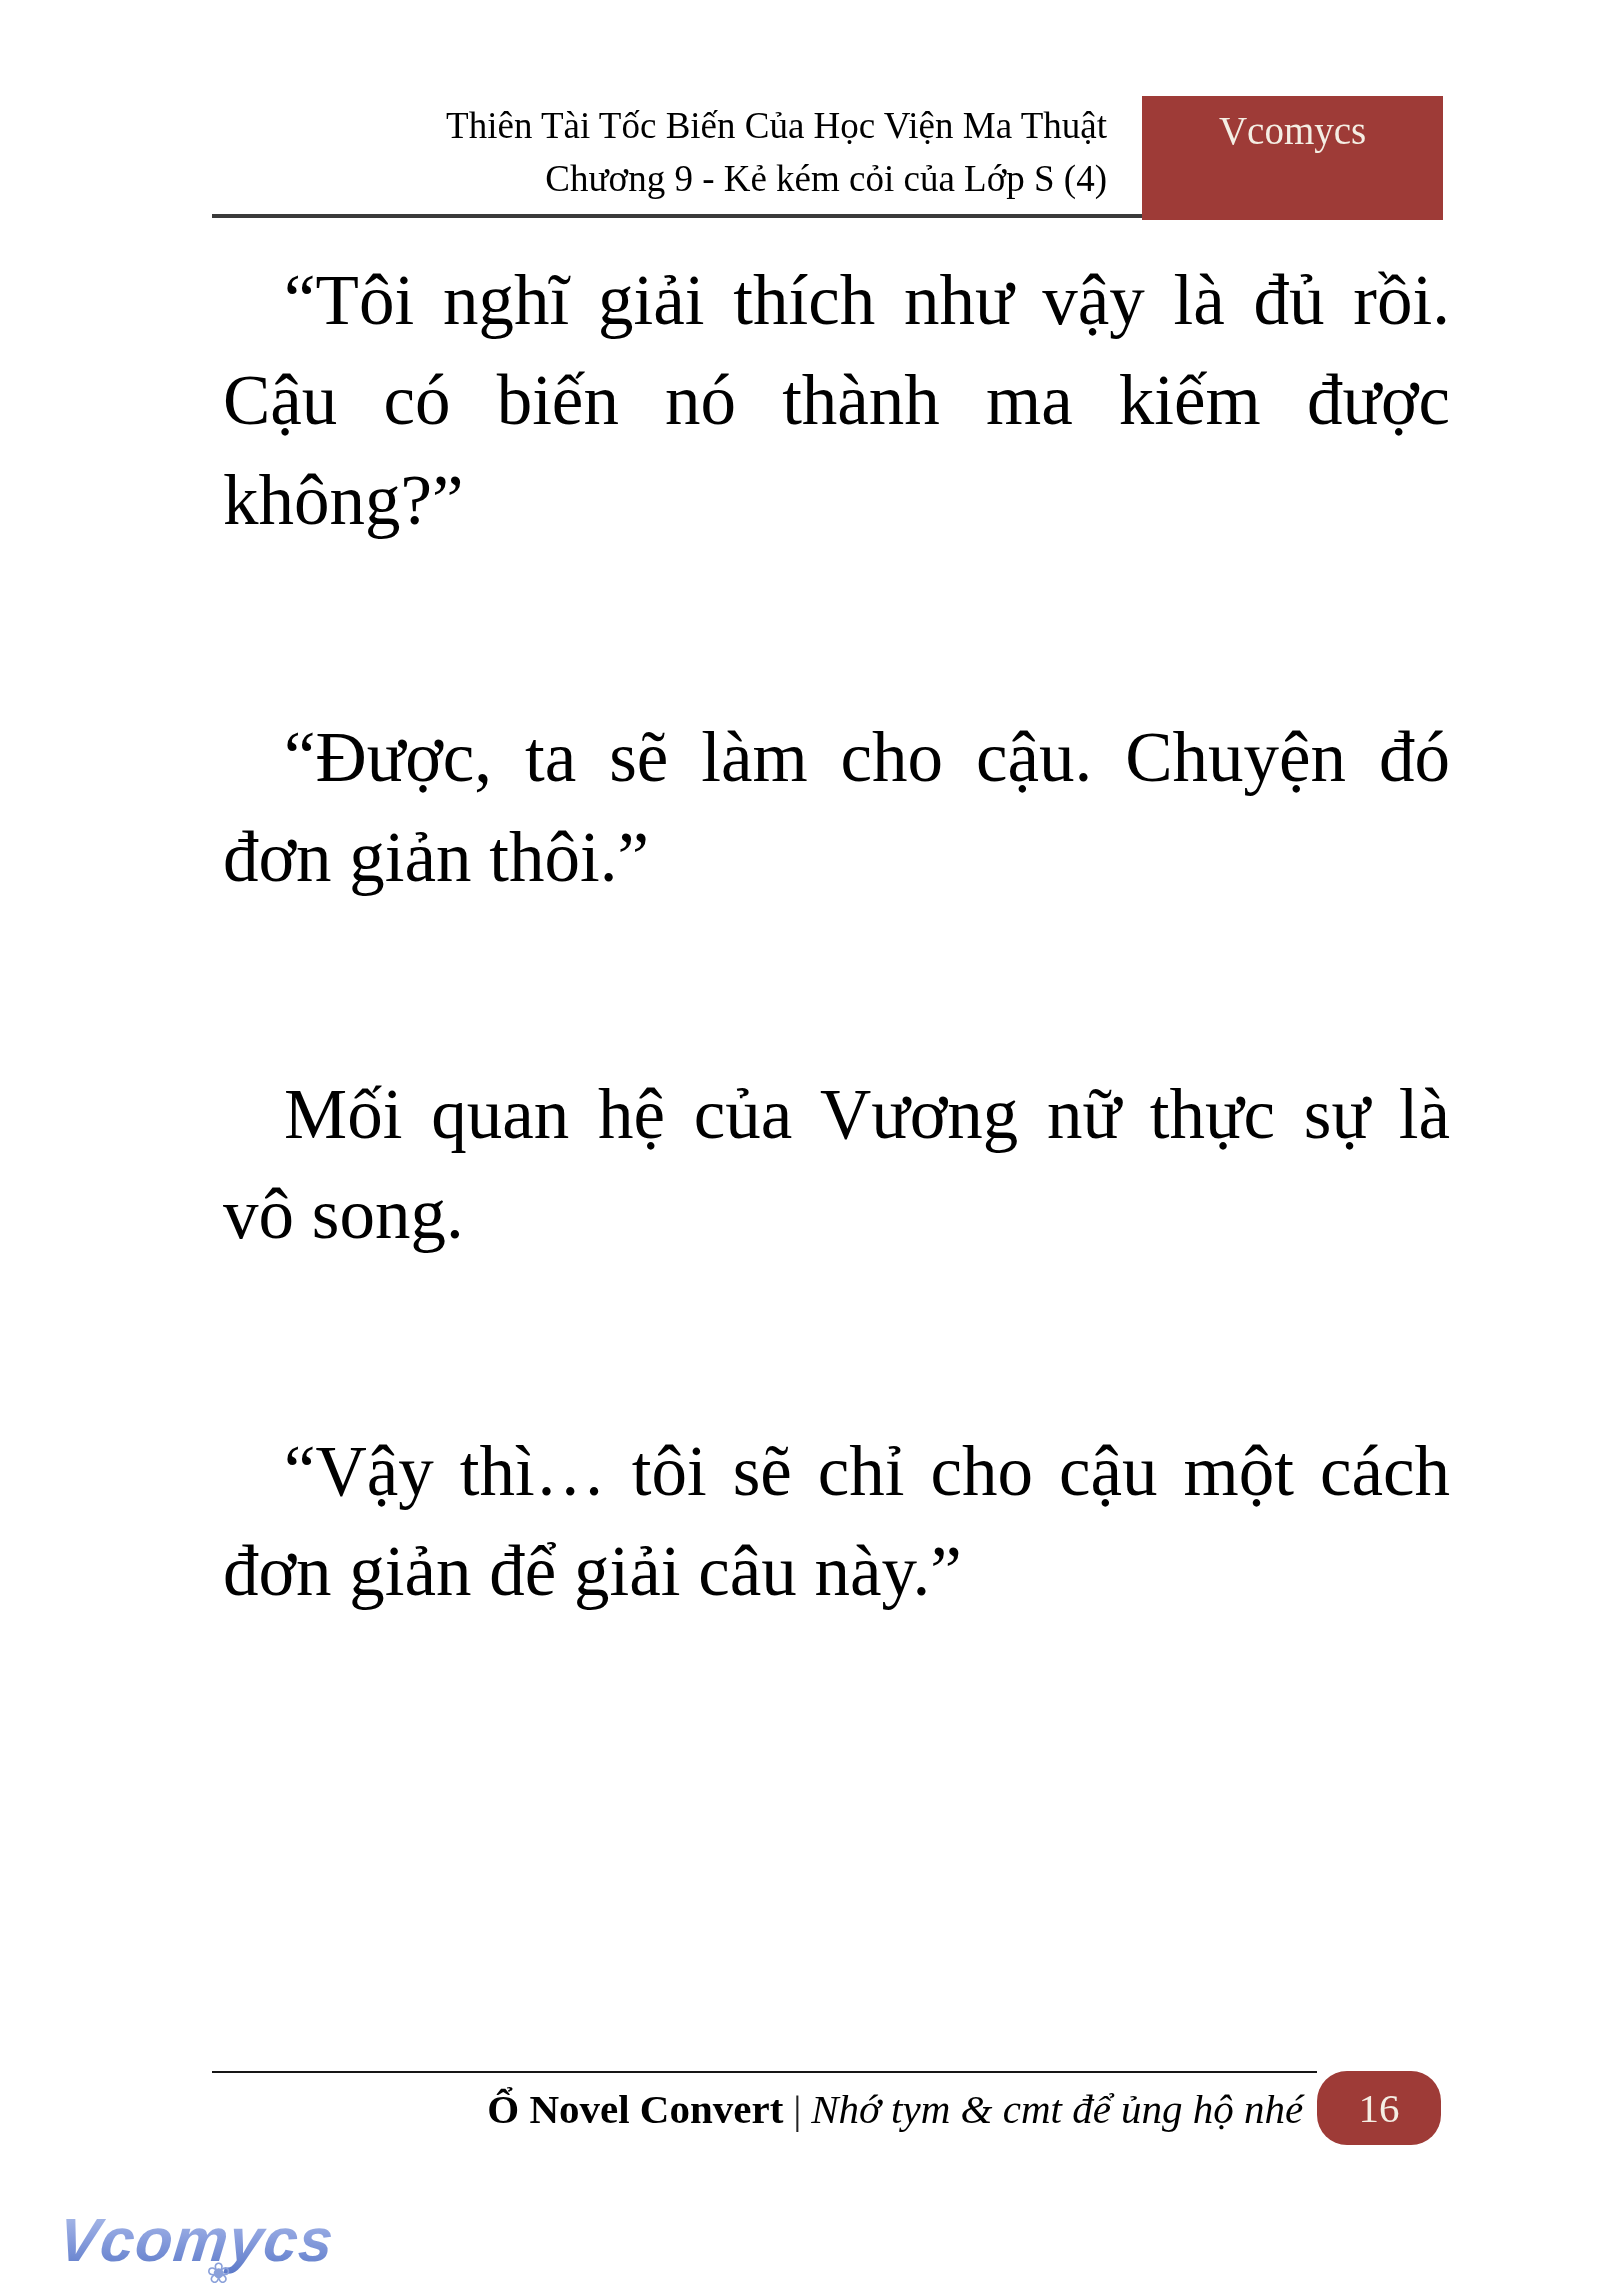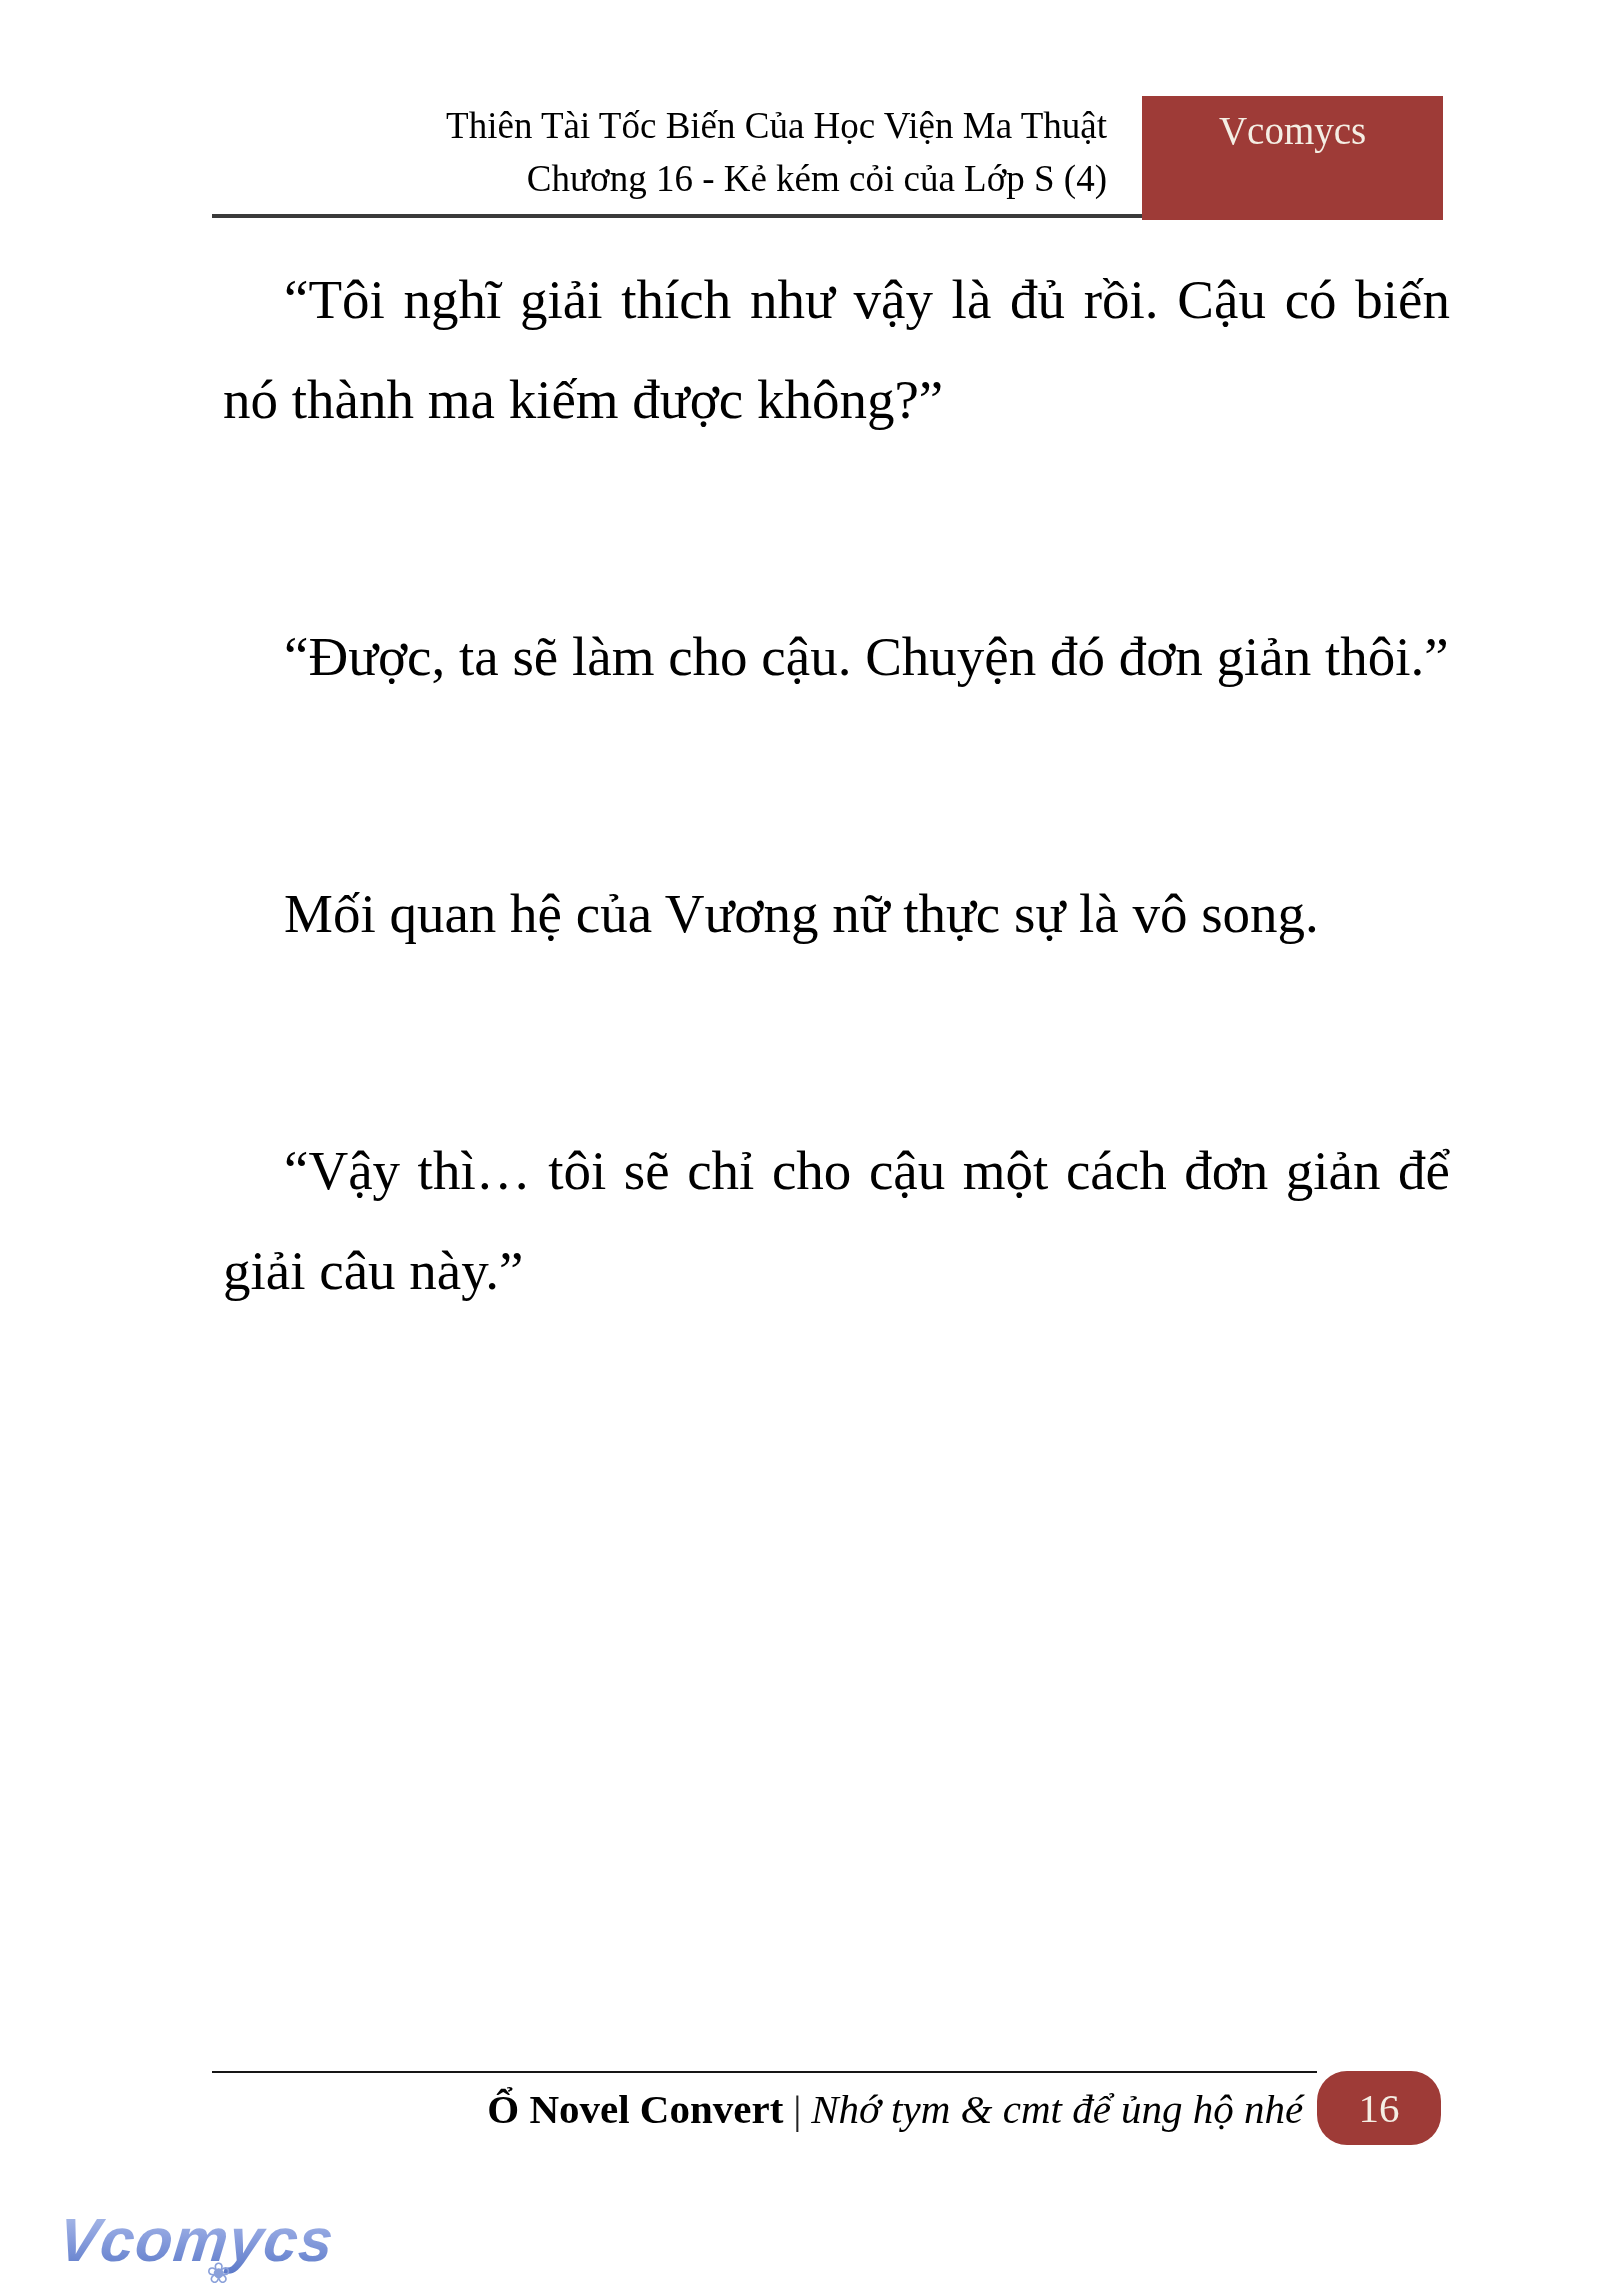--- a/index.html
+++ b/index.html
@@ -54,21 +54,21 @@
     line-height: 55px;
     padding-top: 6.9px;
   }
 
   
   .body-text {
     position: absolute;
     top: 250px;
     left: 191px;
     width: 1227px;
-    font-size: 55px;
+    font-size: 71px;
     line-height: 100px;
     text-align: justify;
     color: #000000;
   }
   .body-text p {
     text-indent: 61px;
     margin: 0 0 157px 0;
   }
 
   
@@ -136,21 +136,21 @@
 </style>
 </head>
 <body>
 
 <div class="page">
 
   <div class="header">
     <div class="header-rule"></div>
     <div class="header-titles">
       <div>Thiên Tài Tốc Biến Của Học Viện Ma Thuật</div>
-      <div>Chương 16 - Kẻ kém cỏi của Lớp S (4)</div>
+      <div>Chương 9 - Kẻ kém cỏi của Lớp S (4)</div>
     </div>
     <div class="badge">
       <div>Vcomycs</div>
     </div>
   </div>
 
   <div class="body-text">
     <p>“Tôi nghĩ giải thích như vậy là đủ rồi. Cậu có biến nó thành ma kiếm được không?”</p>
     <p>“Được, ta sẽ làm cho cậu. Chuyện đó đơn giản thôi.”</p>
     <p>Mối quan hệ của Vương nữ thực sự là vô song.</p>

